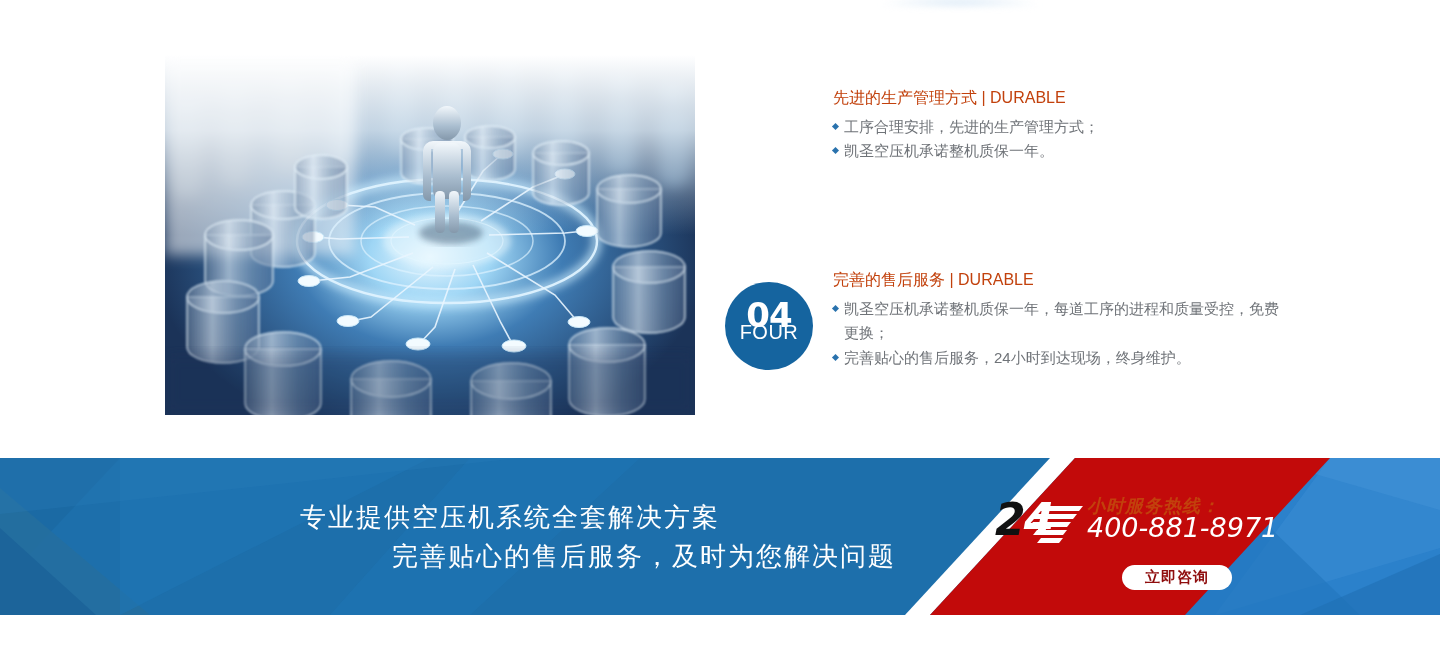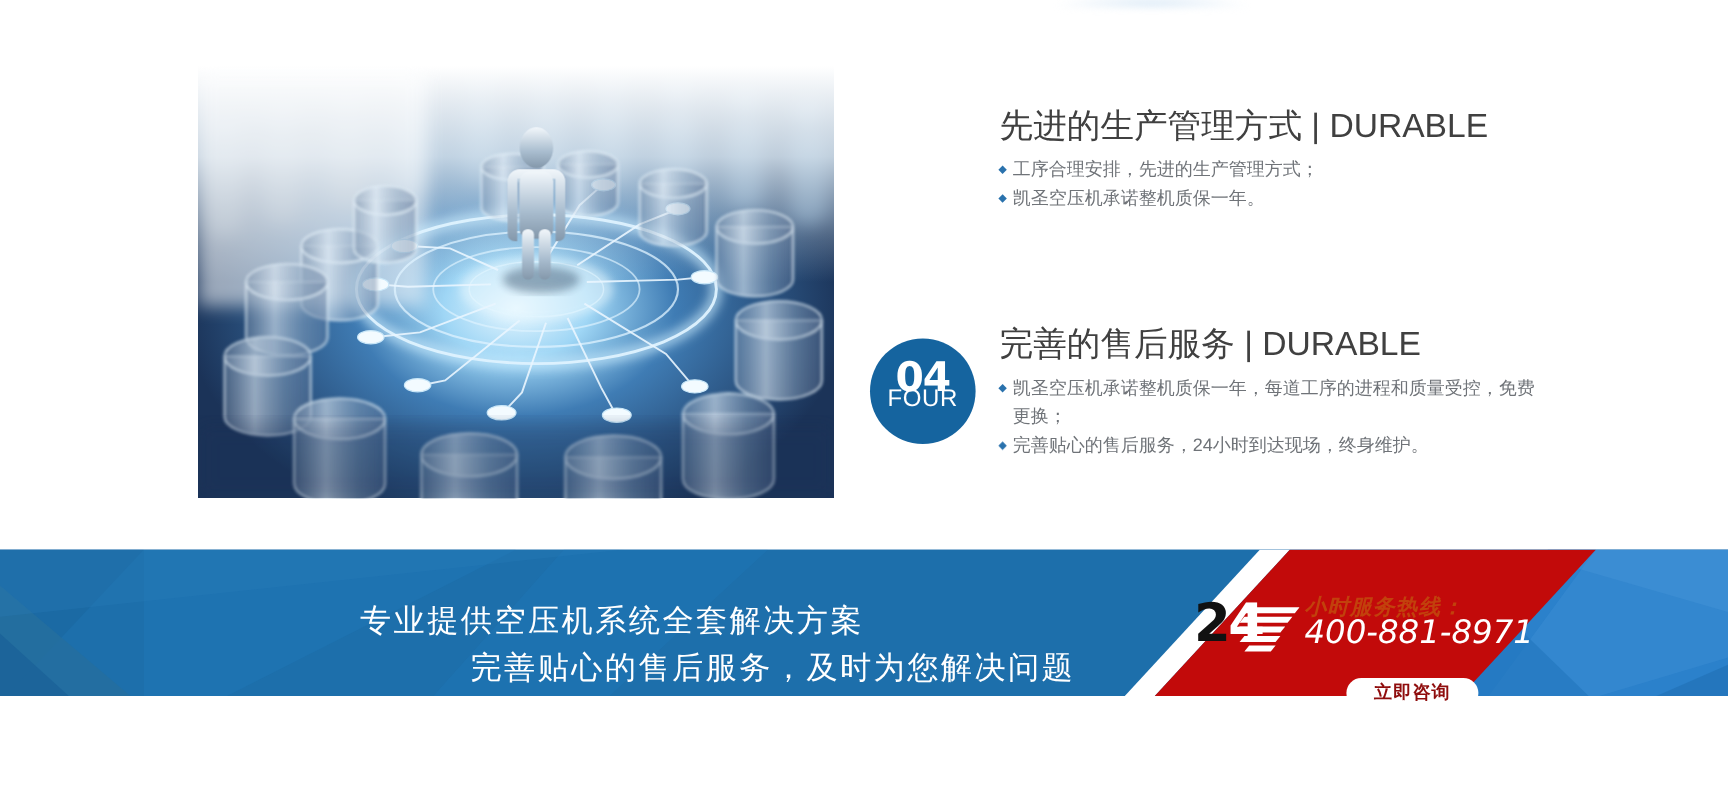--- a/index.html
+++ b/index.html
@@ -61,38 +61,38 @@
   .badge-word {
     position: absolute; left: 0; right: 0; top: 40px;
     text-align: center;
     font-size: 20px; font-weight: normal;
     letter-spacing: 0.5px; line-height: 1;
     font-family: "Liberation Sans", sans-serif;
   }
 
   .feature-body { margin-left: 108px; padding-top: 0; }
   .feature-title {
-    font-size: 28px; color: #404040; font-weight: normal;
+    font-size: 16px; color: #c2410c; font-weight: normal;
     line-height: 1.2; margin-bottom: 8px; white-space: nowrap;
   }
   .feature-lines { color: #6f7378; font-size: 15px; line-height: 1.62; }
   .feature-line { position: relative; padding-left: 11px; }
   .feature-line::before {
     content: "";
     position: absolute; left: 0; top: 9px;
     width: 5px; height: 5px;
     background: #2a72ad;
     transform: rotate(45deg);
   }
 
   
   .banner {
     position: absolute;
     left: 0; top: 458px;
-    width: 1440px; height: 122px;
+    width: 1440px; height: 157px;
     overflow: hidden;
     background: #1d6fab;
   }
   .banner-svg { position: absolute; inset: 0; }
 
   .banner-text {
     position: absolute; left: 0; top: 0;
     width: 920px; height: 157px;
     display: flex; flex-direction: column;
     justify-content: center;
@@ -105,21 +105,21 @@
   .banner-line2 {
     text-align: right; padding-right: 24px;
     font-size: 26px; letter-spacing: 2px; line-height: 1.5; margin-left: 16px;
   }
 
   .hotline { position: absolute; left: 995px; top: 496px; width: 300px; }
   .hotline-row { position: relative; height: 62px; }
 
   .num24 {
     position: absolute; left: 0; top: 2px;
-    font-size: 44px; font-weight: bold; 
+    font-size: 44px; font-weight: bold; font-style: italic;
     line-height: 1; letter-spacing: -2px;
     font-family: "DejaVu Sans", sans-serif;
   }
   .num24 .d2 { color: #111111; }
   .num24 .d4 { color: #ffffff; }
 
   .speedlines { position: absolute; left: 32px; top: 4px; width: 56px; height: 50px; }
 
   .hotline-label {
     position: absolute; left: 92px; top: 1px;

